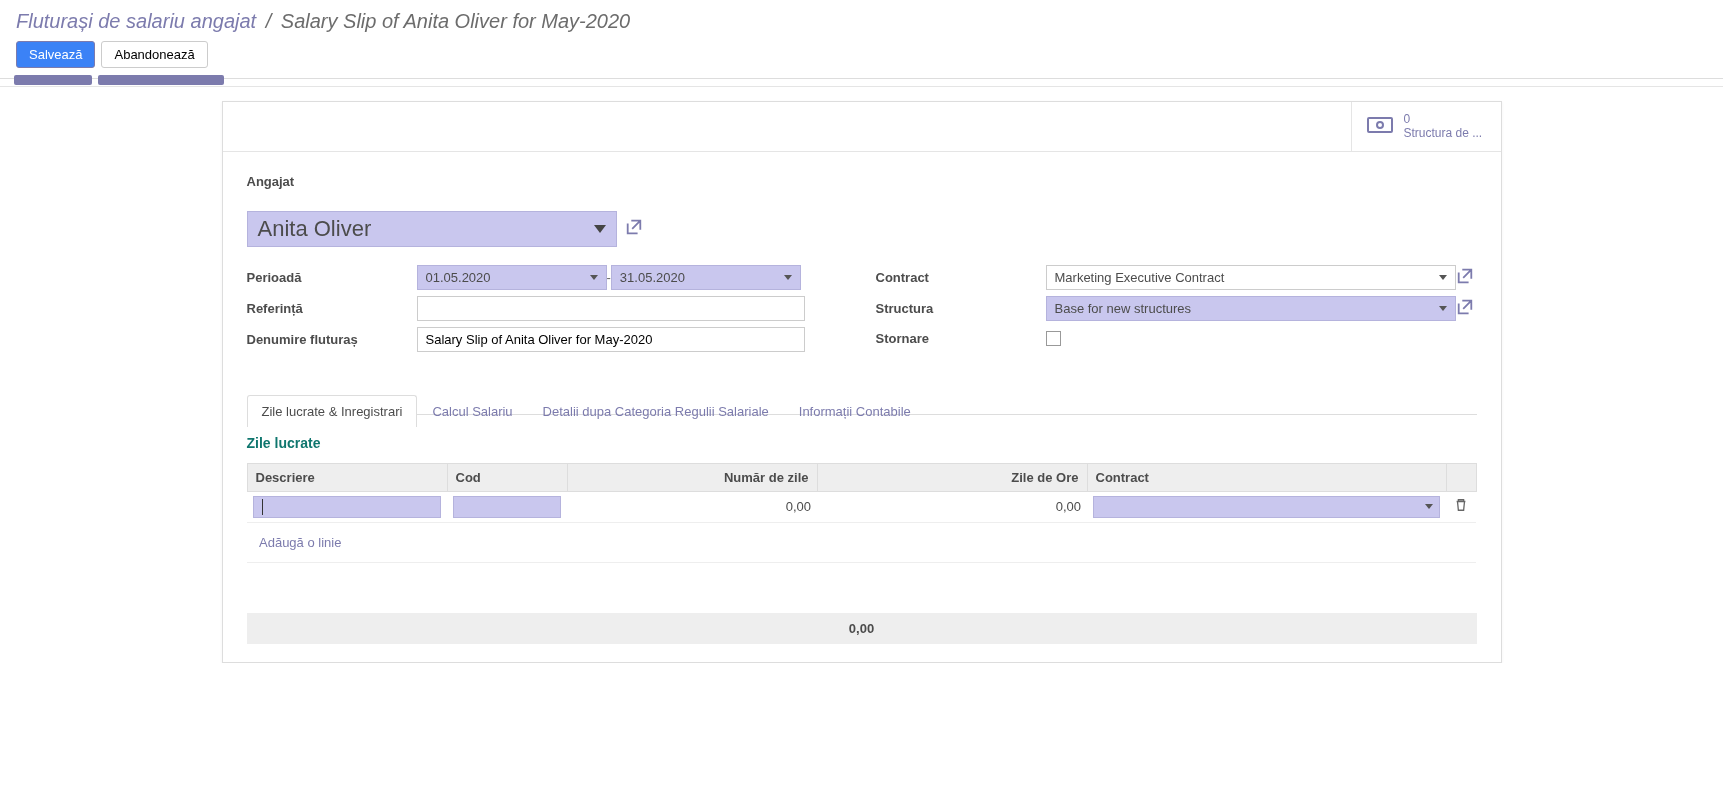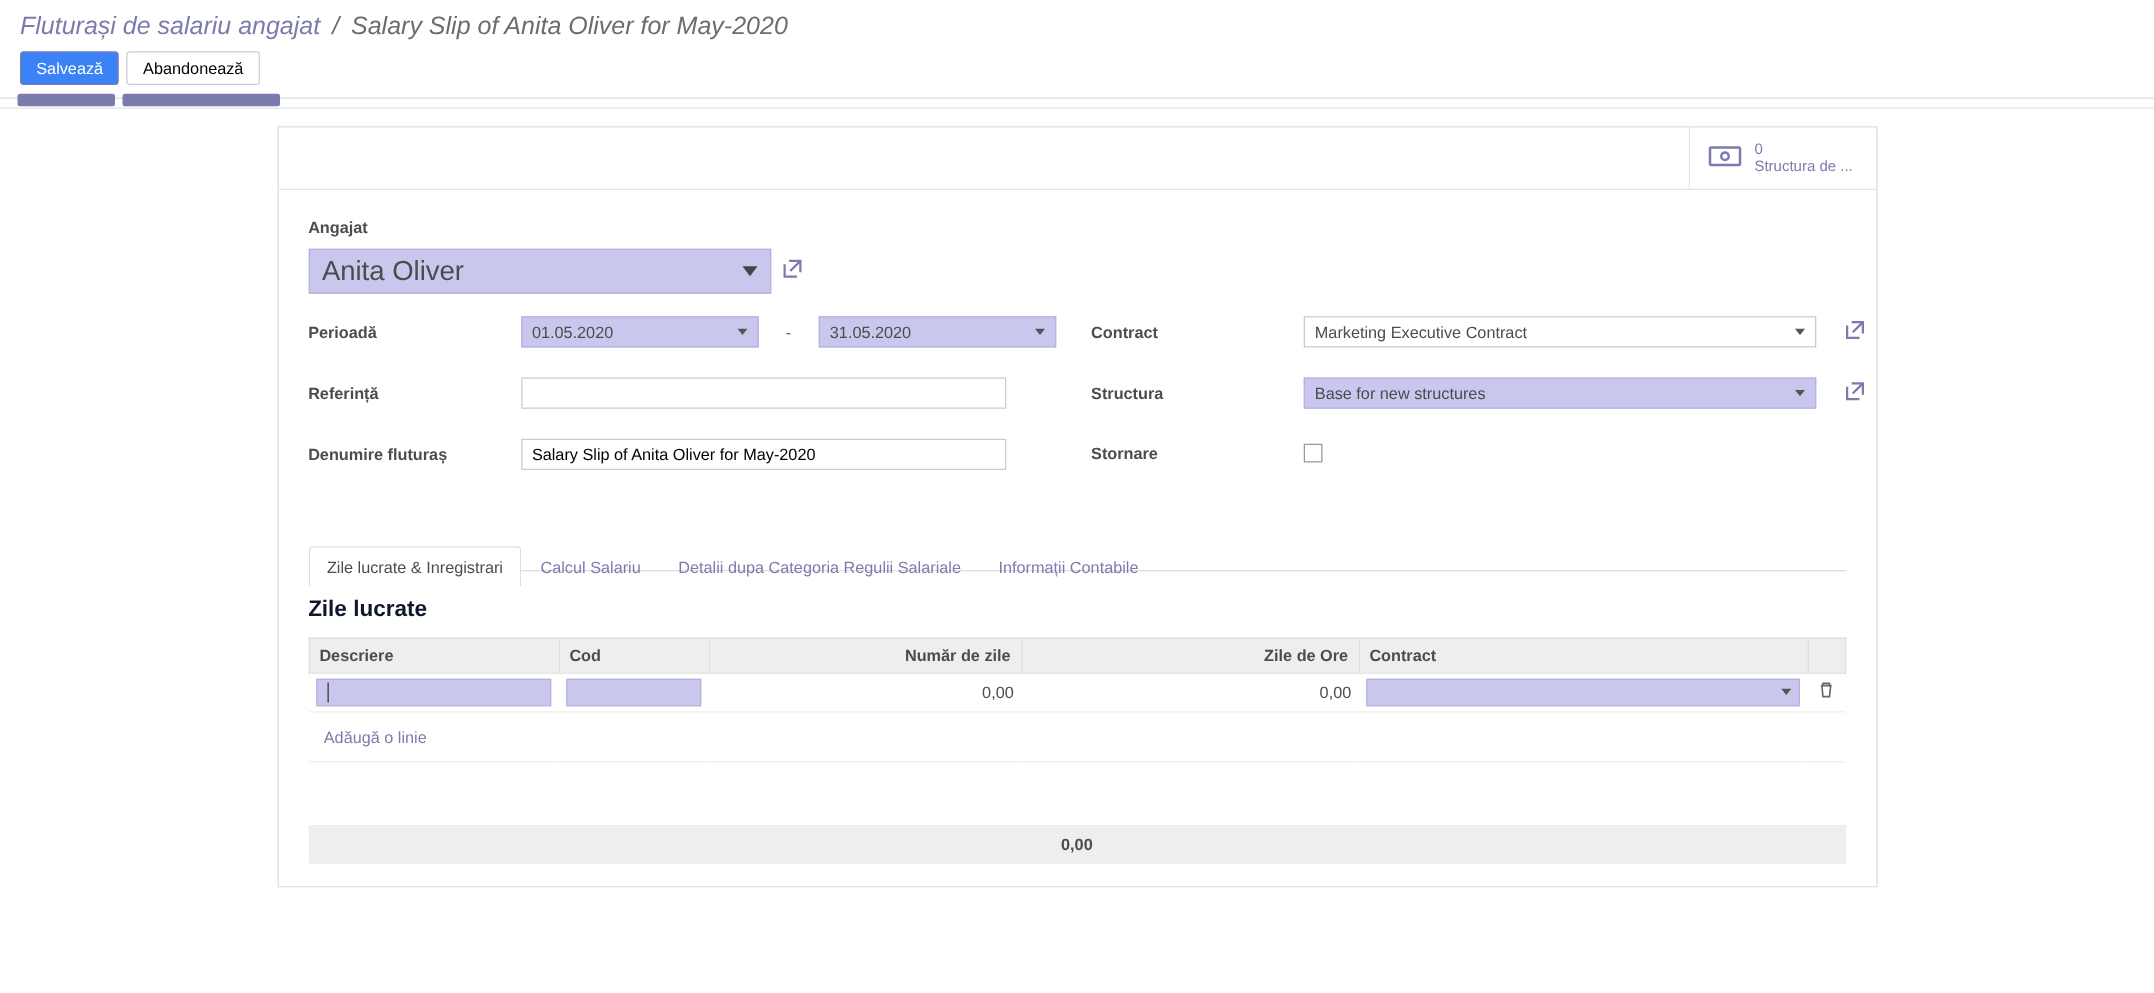--- a/index.html
+++ b/index.html
@@ -101,21 +101,21 @@
       font-weight: 600;
       color: #4c4c4c;
       font-size: 13px;
       padding: 4px 0;
     }
     .employee-block { margin-bottom: 18px; }
     .employee-row {
       display: flex;
       align-items: center;
       gap: 8px;
-      margin-top: 6px;
+      margin-top: 18px;
     }
     .employee-select {
       background: #c9c7ee;
       border: 1px solid #b5b3dd;
       font-size: 22px;
       padding: 4px 10px;
       width: 370px;
       display: flex;
       align-items: center;
       justify-content: space-between;
@@ -135,26 +135,26 @@
     }
     .two-col {
       display: grid;
       grid-template-columns: 1fr 1fr;
       gap: 28px;
     }
     .field-row {
       display: grid;
       grid-template-columns: 170px 1fr;
       align-items: center;
-      margin-bottom: 24px;
+      margin-bottom: 6px;
     }
     .field-value {
       display: flex;
       align-items: center;
-      gap: 22px;
+      gap: 0;
     }
     .date-input {
       background: #c9c7ee;
       border: 1px solid #b5b3dd;
       padding: 4px 8px;
       width: 190px;
       display: flex;
       justify-content: space-between;
       align-items: center;
       cursor: pointer;
@@ -209,22 +209,22 @@
       position: relative;
       top: 13px;
     }
     .tab.active {
       color: #4c4c4c;
       border-color: #ddd;
       background: #fff;
       border-radius: 3px 3px 0 0;
     }
     .section-title {
-      color: #0f172a;
-      font-size: 18px;
+      color: #0f766e;
+      font-size: 14px;
       font-weight: 600;
       margin: 20px 0 12px;
     }
     .data-table {
       width: 100%;
       border-collapse: collapse;
     }
     .data-table th {
       background: #eee;
       border: 1px solid #ddd;

